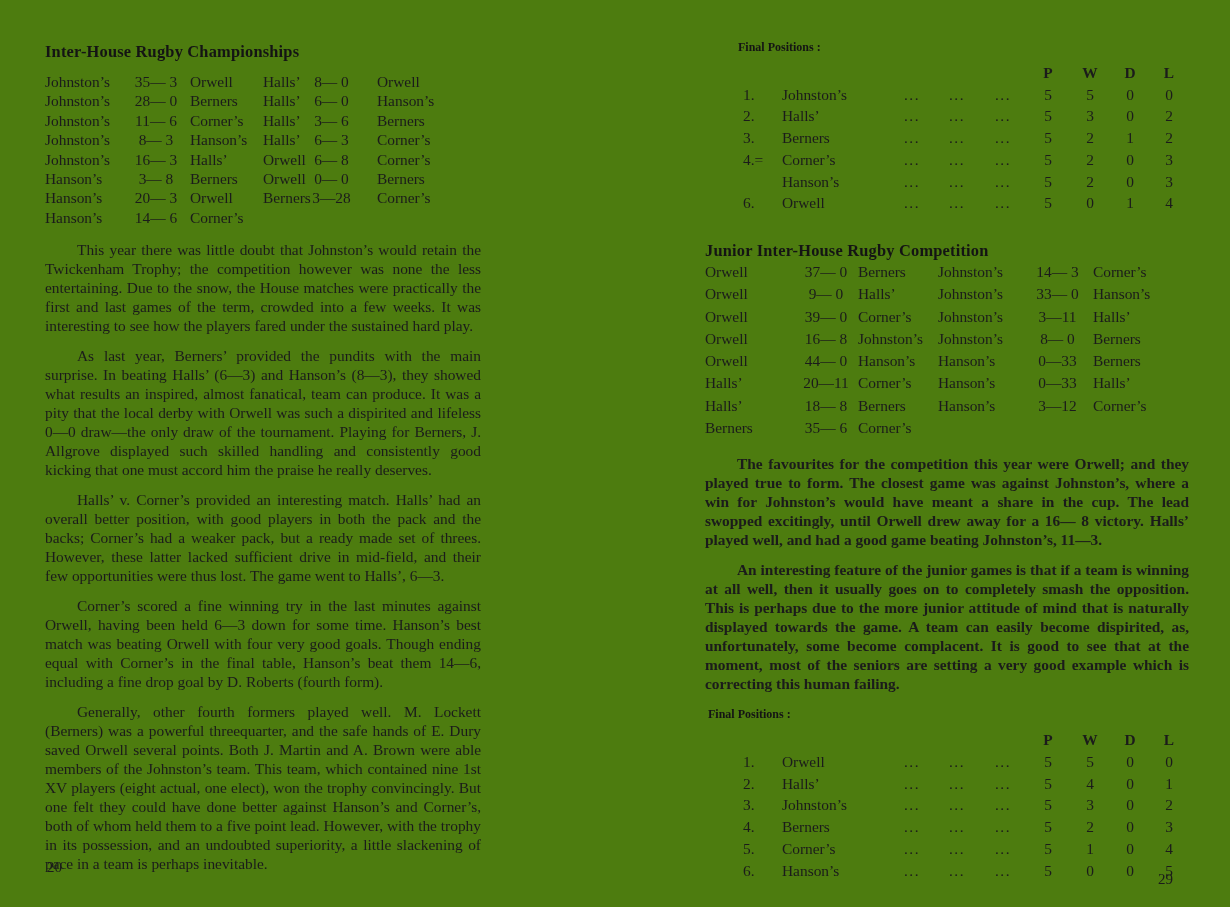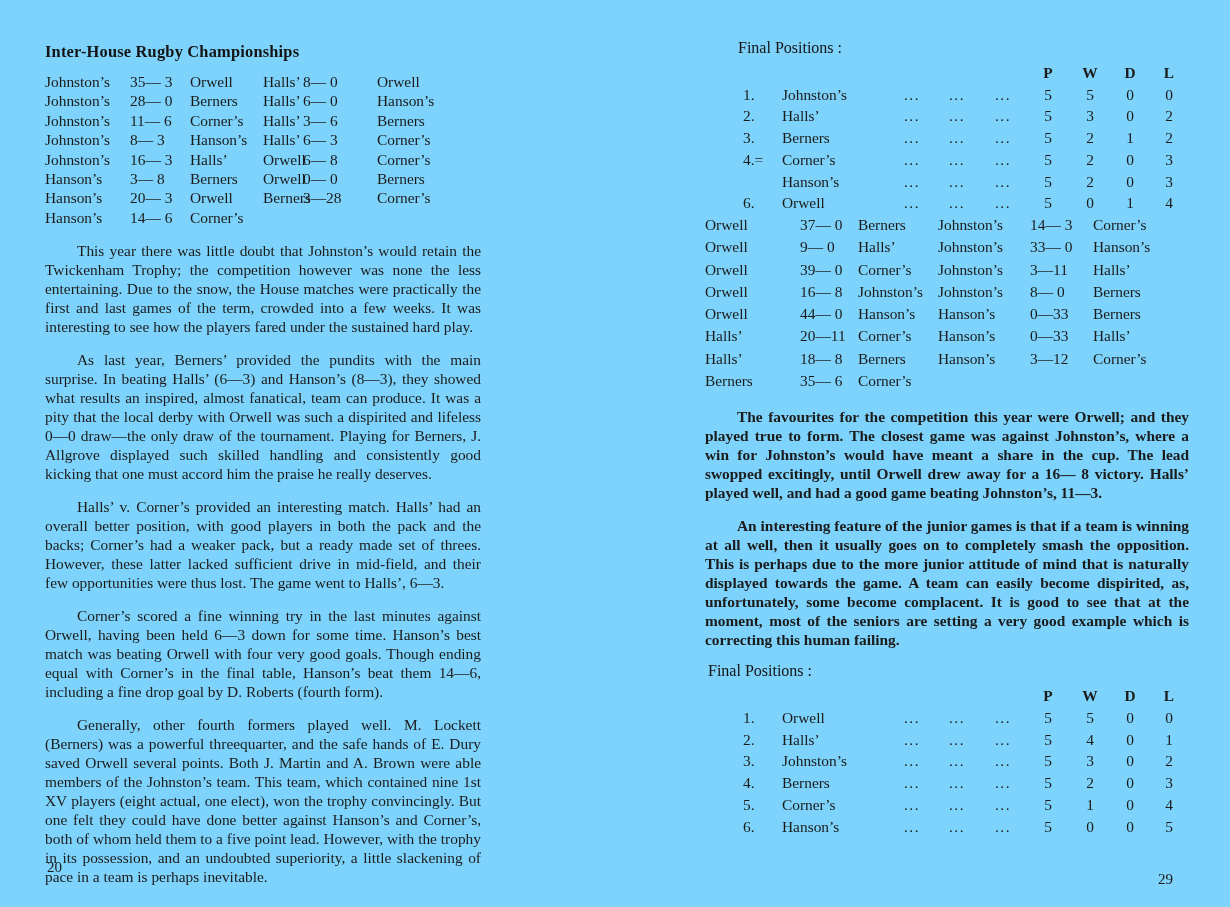--- a/index.html
+++ b/index.html
@@ -1,51 +1,51 @@
 <!DOCTYPE html>
 <html><head>
 <meta charset="utf-8">
 <style>
   html,body { margin:0; padding:0; background:#ffffff; }
   .sheet {
     position:relative; width:1230px; height:907px;
-    background:#7dd3fc; color:#1b1b1b;
+    background:#4d7c0f; color:#1b1b1b;
     font-family:"Liberation Serif", "DejaVu Serif", serif;
     font-size:15.4px; line-height:19px;
     overflow:hidden;
   }
   .page { position:absolute; top:38px; }
   .page-left  { left:45px;  width:436px; }
   .page-right { left:705px; width:484px; }
 
   .book-head {
     font-size:16.4px; font-weight:bold; margin:0; letter-spacing:0.2px;
     line-height:19px; color:#141414;
   }
   .page-left .book-head { margin:4px 0 11px 0; }
 
   
   .match-table { white-space:pre; }
   .m-row { display:grid; }
   .senior-matches .m-row { grid-template-columns:85px 52px 81px 40px 57px auto; line-height:19.4px; }
   .junior-matches .m-row { grid-template-columns:95px 52px 86px 92px 55px auto; line-height:22.3px; }
-  .m-s  { text-align:left; }
+  .m-s  { text-align:center; }
   .m-t2 { padding-left:8px; }
   .senior-matches .m-t4 { padding-left:17px; }
   .junior-matches .m-t2 { padding-left:6px; }
   .junior-matches .m-t4 { padding-left:8px; }
 
   
   .paras p {
-    margin:14px 0 11px 0; text-align:justify; text-indent:32px;
+    margin:4px 0 11px 0; text-align:justify; text-indent:32px;
   }
   .paras { margin-top:13px; }
 
   
-  .fp-title { font-size:16px; font-weight:normal; margin:0 0 5px 0; line-height:19px; color:#141414; }
+  .fp-title { font-size:12px; font-weight:bold; margin:0 0 5px 0; line-height:19px; color:#141414; }
   .fp-title.indented { margin-left:33px; }
   .fp-title.flush    { margin-left:3px; }
   .standings { }
   .s-row {
     display:grid;
     grid-template-columns:39px 108px 44px 46px 46px 44px 40px 40px 38px;
     padding-left:38px; line-height:21.7px; white-space:pre;
   }
   .s-head { font-weight:bold; }
   .s-num  { text-align:center; }
@@ -81,20 +81,21 @@
     <div class="standings" id="senior-standings">
         <div class="s-row s-head"><span class="s-pos"></span><span class="s-team"></span><span class="s-dots"></span><span class="s-dots"></span><span class="s-dots"></span><span class="s-num">P</span><span class="s-num">W</span><span class="s-num">D</span><span class="s-num">L</span></div>
         <div class="s-row"><span class="s-pos">1.</span><span class="s-team">Johnston’s</span><span class="s-dots">...</span><span class="s-dots">...</span><span class="s-dots">...</span><span class="s-num">5</span><span class="s-num">5</span><span class="s-num">0</span><span class="s-num">0</span></div>
         <div class="s-row"><span class="s-pos">2.</span><span class="s-team">Halls’</span><span class="s-dots">...</span><span class="s-dots">...</span><span class="s-dots">...</span><span class="s-num">5</span><span class="s-num">3</span><span class="s-num">0</span><span class="s-num">2</span></div>
         <div class="s-row"><span class="s-pos">3.</span><span class="s-team">Berners</span><span class="s-dots">...</span><span class="s-dots">...</span><span class="s-dots">...</span><span class="s-num">5</span><span class="s-num">2</span><span class="s-num">1</span><span class="s-num">2</span></div>
         <div class="s-row"><span class="s-pos">4.=</span><span class="s-team">Corner’s</span><span class="s-dots">...</span><span class="s-dots">...</span><span class="s-dots">...</span><span class="s-num">5</span><span class="s-num">2</span><span class="s-num">0</span><span class="s-num">3</span></div>
         <div class="s-row"><span class="s-pos"></span><span class="s-team">Hanson’s</span><span class="s-dots">...</span><span class="s-dots">...</span><span class="s-dots">...</span><span class="s-num">5</span><span class="s-num">2</span><span class="s-num">0</span><span class="s-num">3</span></div>
         <div class="s-row"><span class="s-pos">6.</span><span class="s-team">Orwell</span><span class="s-dots">...</span><span class="s-dots">...</span><span class="s-dots">...</span><span class="s-num">5</span><span class="s-num">0</span><span class="s-num">1</span><span class="s-num">4</span></div>
       </div>
 
+    <h2 class="book-head jr-title">Junior Inter-House Rugby Competition</h2>
     <div class="match-table junior-matches" id="junior-results"><div class="m-row"><span class="m-t1">Orwell</span><span class="m-s">37— 0</span><span class="m-t2">Berners</span><span class="m-t3">Johnston’s</span><span class="m-s">14— 3</span><span class="m-t4">Corner’s</span></div><div class="m-row"><span class="m-t1">Orwell</span><span class="m-s">9— 0</span><span class="m-t2">Halls’</span><span class="m-t3">Johnston’s</span><span class="m-s">33— 0</span><span class="m-t4">Hanson’s</span></div><div class="m-row"><span class="m-t1">Orwell</span><span class="m-s">39— 0</span><span class="m-t2">Corner’s</span><span class="m-t3">Johnston’s</span><span class="m-s">3—11</span><span class="m-t4">Halls’</span></div><div class="m-row"><span class="m-t1">Orwell</span><span class="m-s">16— 8</span><span class="m-t2">Johnston’s</span><span class="m-t3">Johnston’s</span><span class="m-s">8— 0</span><span class="m-t4">Berners</span></div><div class="m-row"><span class="m-t1">Orwell</span><span class="m-s">44— 0</span><span class="m-t2">Hanson’s</span><span class="m-t3">Hanson’s</span><span class="m-s">0—33</span><span class="m-t4">Berners</span></div><div class="m-row"><span class="m-t1">Halls’</span><span class="m-s">20—11</span><span class="m-t2">Corner’s</span><span class="m-t3">Hanson’s</span><span class="m-s">0—33</span><span class="m-t4">Halls’</span></div><div class="m-row"><span class="m-t1">Halls’</span><span class="m-s">18— 8</span><span class="m-t2">Berners</span><span class="m-t3">Hanson’s</span><span class="m-s">3—12</span><span class="m-t4">Corner’s</span></div><div class="m-row"><span class="m-t1">Berners</span><span class="m-s">35— 6</span><span class="m-t2">Corner’s</span><span class="m-t3"></span><span class="m-s"></span><span class="m-t4"></span></div></div>
 
     <div class="paras right-paras" id="right-paras">
         <p>The favourites for the competition this year were Orwell; and they played true to form.  The closest game was against Johnston’s, where a win for Johnston’s would have meant a share in the cup. The lead swopped excitingly, until Orwell drew away for a 16— 8 victory.  Halls’ played well, and had a good game beating Johnston’s, 11—3.</p>
         <p>An interesting feature of the junior games is that if a team is winning at all well, then it usually goes on to completely smash the opposition. This is perhaps due to the more junior attitude of mind that is naturally displayed towards the game. A team can easily become dispirited, as, unfortunately, some become complacent. It is good to see that at the moment, most of the seniors are setting a very good example which is correcting this human failing.</p>
       </div>
 
     <h3 class="fp-title flush fp2">Final Positions :</h3>
     <div class="standings" id="junior-standings">
         <div class="s-row s-head"><span class="s-pos"></span><span class="s-team"></span><span class="s-dots"></span><span class="s-dots"></span><span class="s-dots"></span><span class="s-num">P</span><span class="s-num">W</span><span class="s-num">D</span><span class="s-num">L</span></div>

